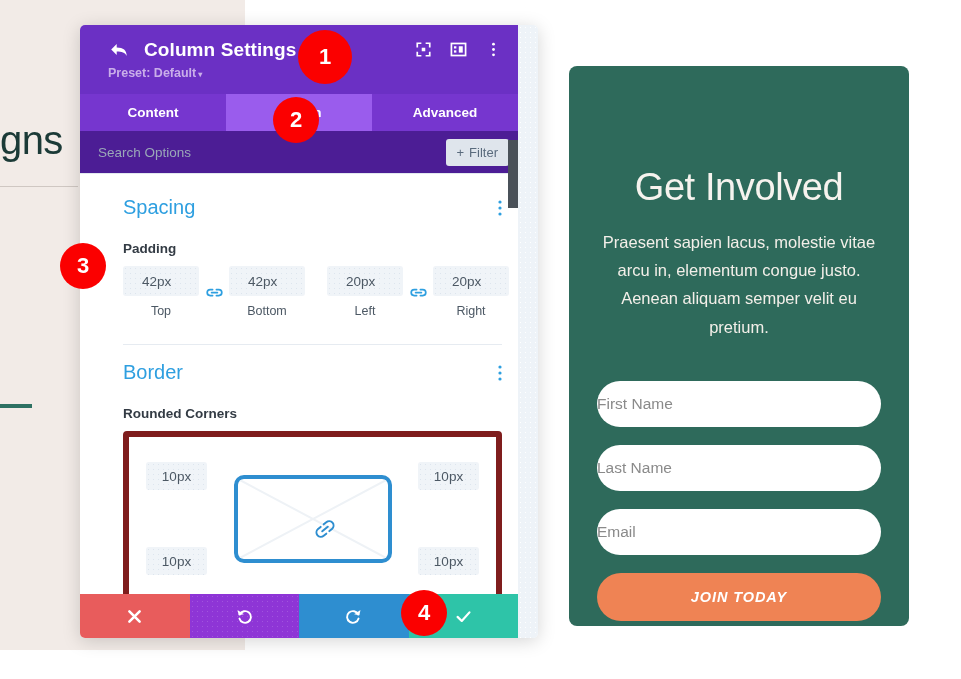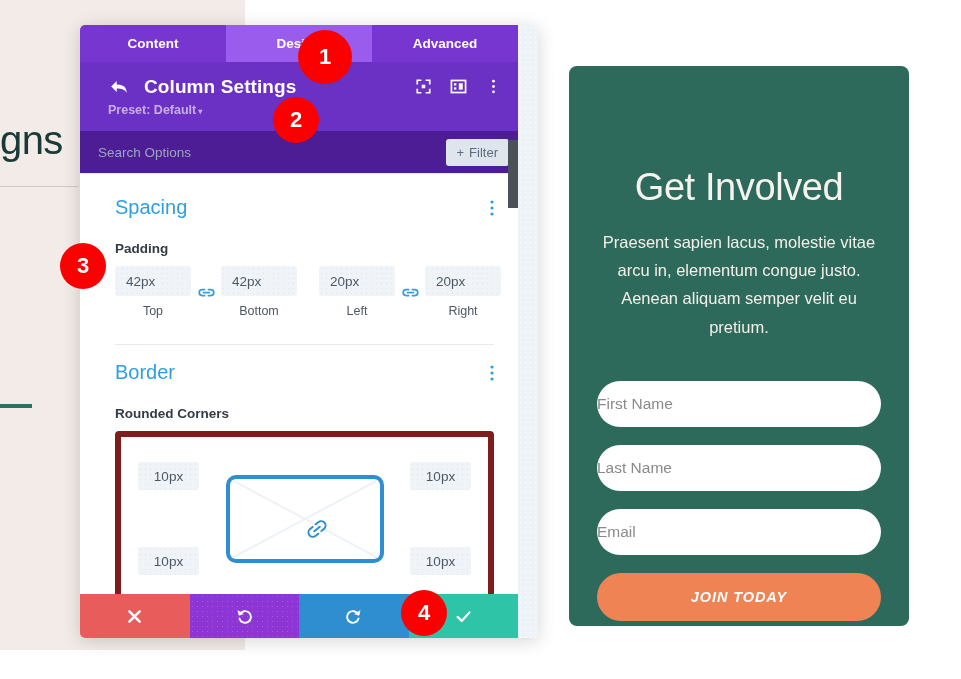--- a/index.html
+++ b/index.html
@@ -133,21 +133,21 @@
   #filter-btn {
     display: flex; align-items: center; gap: 5px;
     background: #dfe5ec; border: none; border-radius: 3px;
     height: 27px; padding: 0 11px; cursor: pointer;
     font-family: "Liberation Sans", sans-serif;
     font-size: 13px; color: #5a6b7d;
   }
 
   
   #scroll-region {
-    position: absolute; left: 4px; top: 149px; width: 438px; bottom: 44px;
+    position: absolute; left: 12px; top: 149px; width: 438px; bottom: 44px;
     background: #ffffff; padding: 0 0 0 0; overflow: hidden;
   }
   #scroll-inner { padding: 22px 28px 0 31px; }
 
   .section-head {
     display: flex; align-items: center; justify-content: space-between;
     margin-bottom: 22px;
   }
   .section-title { font-size: 20px; color: #2e9fe0; font-weight: 400; }
   .kebab { width: 4px; height: 16px; cursor: pointer; }
@@ -157,21 +157,21 @@
   }
 
   
   #padding-row { display: flex; align-items: flex-start; }
   .pad-group { display: flex; align-items: center; }
   .pad-cell { width: 76px; }
   .pad-box {
     height: 30px; border-radius: 3px; background: #f0f4f8;
     background-image: radial-gradient(#dde5ee 0.6px, transparent 0.6px);
     background-size: 5px 5px;
-    display: flex; align-items: center; padding-left: 11px;
+    display: flex; align-items: center; padding-left: 19px;
     font-size: 13.5px; color: #4c5864; cursor: text;
   }
   .pad-sub {
     text-align: center; font-size: 12.5px; color: #4c5864; margin-top: 8px;
   }
   .link-icon-btn {
     width: 22px; margin: 0 4px; display: flex; align-items: center;
     justify-content: center; color: #2e9fe0; cursor: pointer; height: 30px;
   }
   #pad-divider {
@@ -273,26 +273,20 @@
   <div id="cta-desc">Praesent sapien lacus, molestie vitae arcu in, elementum congue justo. Aenean aliquam semper velit eu pretium.</div>
   <input id="cta-first" class="cta-field" type="text" placeholder="First Name" style="">
   <input class="cta-field" type="text" placeholder="Last Name" style="">
   <input class="cta-field" type="text" placeholder="Email" style="">
   <button id="cta-submit">JOIN TODAY</button>
 </div>
 
 <div id="modal">
   <div id="modal-body-wrap">
 
-    <div id="tabs">
-      <div class="tab">Content</div>
-      <div class="tab active">Design</div>
-      <div class="tab">Advanced</div>
-    </div>
-
     <div id="modal-header">
       <div id="header-row">
         <svg id="back-arrow" viewBox="0 0 24 24" fill="currentColor">
           <path d="M9.5 5.5 L3.5 11.5 L9.5 17.5 L9.5 13.6 C15 13.6 18.5 14.8 20.5 18.5 C20.2 12.2 16.8 9.3 9.5 9.3 Z"></path>
         </svg>
         <div id="modal-title">Column Settings</div>
       </div>
       <div id="header-icons">
         <svg class="hicon" viewBox="0 0 24 24">
           <path d="M2 2h7v2.4H4.4V9H2V2zM22 2v7h-2.4V4.4H15V2h7zM2 22v-7h2.4v4.6H9V22H2zM22 22h-7v-2.4h4.6V15H22v7z" fill="currentColor"></path>
@@ -306,20 +300,26 @@
         </svg>
         <svg class="hicon" viewBox="0 0 24 24">
           <circle cx="12" cy="4.5" r="2" fill="currentColor"></circle>
           <circle cx="12" cy="12" r="2" fill="currentColor"></circle>
           <circle cx="12" cy="19.5" r="2" fill="currentColor"></circle>
         </svg>
       </div>
       <div id="preset-line">
         <span>Preset: Default</span><span id="preset-caret">▾</span>
       </div>
+    </div>
+
+    <div id="tabs">
+      <div class="tab">Content</div>
+      <div class="tab active">Design</div>
+      <div class="tab">Advanced</div>
     </div>
 
     <div id="search-bar">
       <input id="search-input" type="text" placeholder="Search Options" style="">
       <button id="filter-btn">
         <span>+</span>
         <span>Filter</span>
       </button>
     </div>
 

